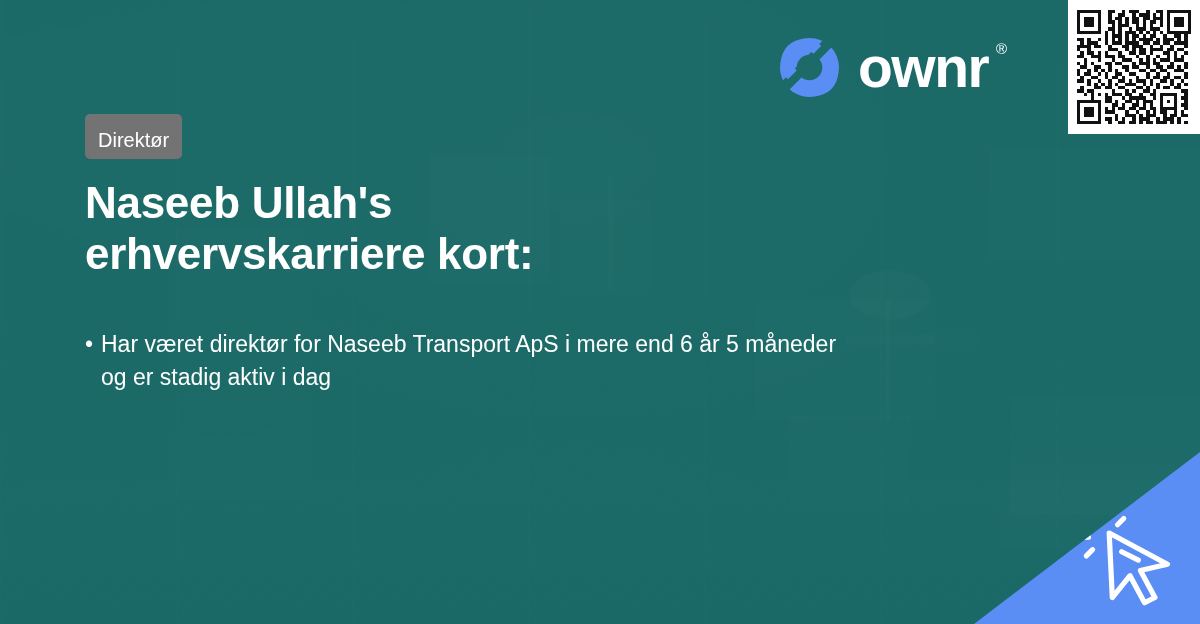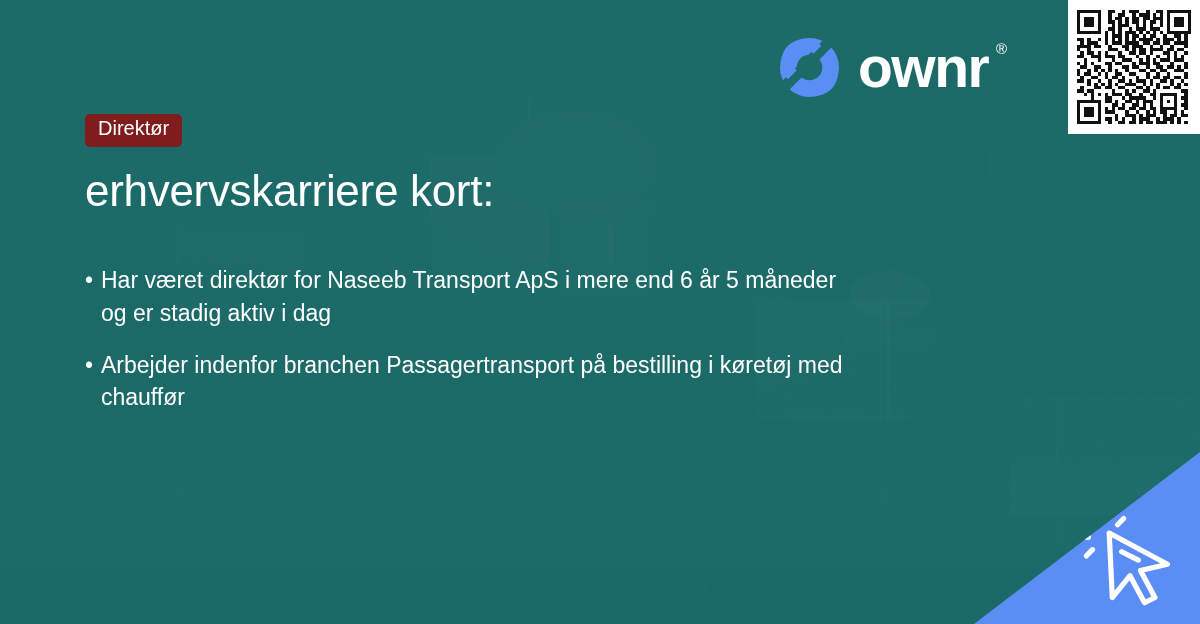--- a/index.html
+++ b/index.html
@@ -91,36 +91,36 @@
   }
   .logo-reg {
     position:absolute; top:2px; right:-19px;
     font-size:15px; font-weight:400; letter-spacing:0;
   }
 
   
   .content { position:absolute; left:85px; top:114px; width:840px; }
   .badge {
     display:inline-block;
-    background:#7f1d1d;
+    background:#737373;
     color:#ffffff;
     font-size:20px;
     line-height:1;
-    padding:4px 13px 9px;
+    padding:16px 13px 9px;
     border-radius:5px;
   }
   .title {
     margin-top:18px;
     color:#ffffff;
     font-size:44px;
     line-height:1.17;
     letter-spacing:-.3px;
   }
   .title .t1 { font-weight:700; display:block; }
-  .title .t2 { font-weight:400; display:block; }
+  .title .t2 { font-weight:700; display:block; }
 
   .bullets { margin-top:48px; list-style:none; }
   .bullets li {
     position:relative;
     color:#ffffff;
     font-size:23px;
     font-weight:400;
     line-height:1.42;
     padding-left:16px;
     margin-bottom:19px;
@@ -465,26 +465,26 @@
     <span class="logo-word">
       <span>ownr</span>
       <span class="logo-reg">®</span>
     </span>
   </div>
 
   <div class="content">
     <span class="badge">Direktør</span>
 
     <h1 class="title">
+      <span class="t1">Naseeb Ullah's</span>
       <span class="t2">erhvervskarriere kort:</span>
     </h1>
 
     <ul class="bullets">
       <li>Har været direktør for Naseeb Transport ApS i mere end 6 år 5 måneder og er stadig aktiv i dag</li>
-      <li>Arbejder indenfor branchen Passagertransport på bestilling i køretøj med chauffør</li>
     </ul>
   </div>
 
   <div class="corner">
     <svg class="cursor" viewBox="0 0 100 100" fill="none" stroke="#ffffff" stroke-width="5" stroke-linecap="round" stroke-linejoin="round">
       <path d="M30 26 L86 56 L60 62 L74 88 L64 93 L50 67 L33 88 Z"></path>
       <line x1="42" y1="44" x2="58" y2="52"></line>
       <line x1="26" y1="12" x2="26" y2="4"></line>
       <line x1="14" y1="18" x2="8" y2="12"></line>
       <line x1="38" y1="18" x2="44" y2="12"></line>

